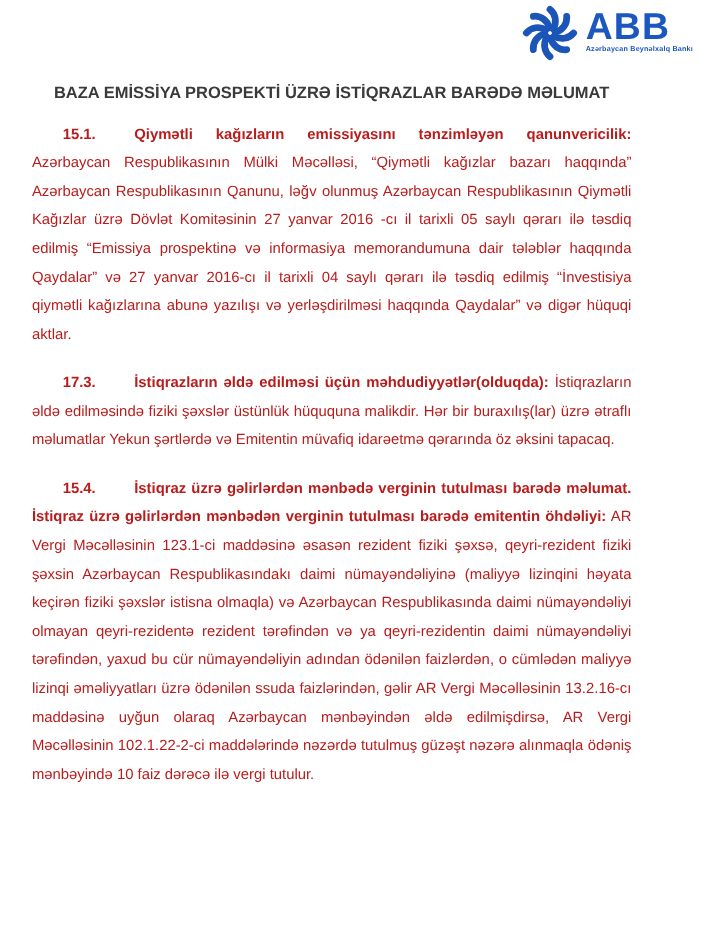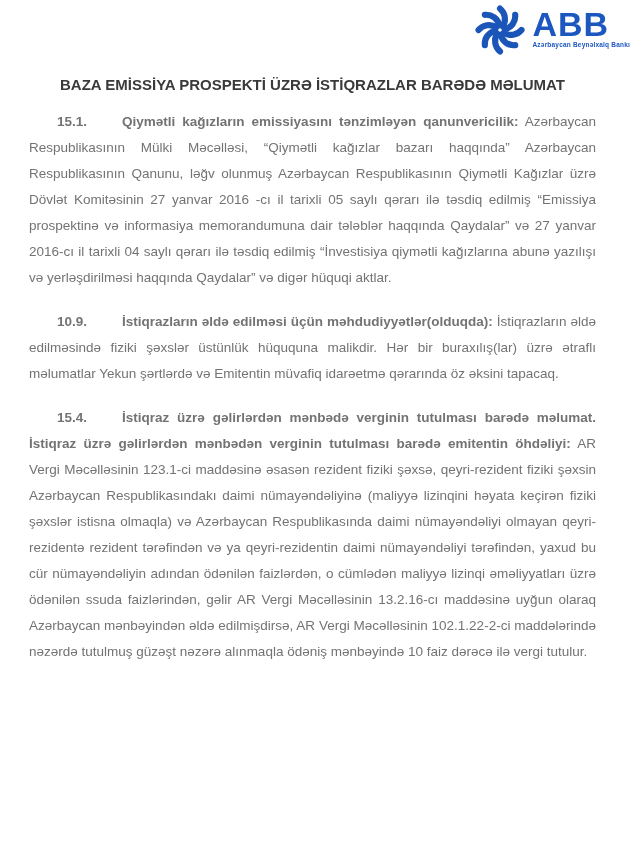--- a/index.html
+++ b/index.html
@@ -21,39 +21,39 @@
   .logo-text{display:flex;flex-direction:column;margin-left:4px;margin-top:6px;}
   .logo-abb{
     font-size:34px;line-height:32px;font-weight:700;
     color:#1c57c0;letter-spacing:1px;
   }
   .logo-tagline{
     font-size:6.5px;line-height:8px;font-weight:700;
     color:#1c57c0;letter-spacing:.2px;white-space:nowrap;margin-top:1px;
   }
   
-  .content{padding:0 46px 0 29px;}
+  .content{padding:0 68px 0 29px;}
   .doc-title{
     margin:74px auto 0;
     max-width:545px;
     text-align:center;
     font-size:15px;line-height:22px;font-weight:700;
     color:#3a3a3a;
   }
   .section-heading{
     margin:24px 0 0 17px;
     font-size:14.5px;line-height:20px;font-weight:700;
     color:#3a3a3a;
   }
   .para{
     margin:18px 0 0 0;
     font-size:13.5px;line-height:26px;
     text-align:justify;
     text-indent:28px;
-    color:#737373;
+    color:#b91c1c;
   }
   .para.first{margin-top:13px;}
   .pnum{font-weight:700;padding-right:35px;}
   .lead{font-weight:700;}
 </style>
 </head>
 <body>
 
 <div class="page">
 
@@ -77,18 +77,18 @@
   </div>
 
   <div class="content">
 
     <h1 class="doc-title">BAZA EMİSSİYA PROSPEKTİ ÜZRƏ İSTİQRAZLAR BARƏDƏ MƏLUMAT</h1>
 
 
     <p class="para first"><span class="pnum">15.1.</span><b class="lead">Qiymətli kağızların emissiyasını tənzimləyən qanunvericilik:</b><span> Azərbaycan Respublikasının Mülki Məcəlləsi, “Qiymətli kağızlar bazarı haqqında” Azərbaycan Respublikasının Qanunu, ləğv olunmuş Azərbaycan Respublikasının Qiymətli Kağızlar üzrə Dövlət Komitəsinin 27 yanvar 2016 -cı il tarixli 05 saylı qərarı ilə təsdiq edilmiş “Emissiya prospektinə və informasiya memorandumuna dair tələblər haqqında Qaydalar” və 27 yanvar 2016-cı il tarixli 04 saylı qərarı ilə təsdiq edilmiş “İnvestisiya qiymətli kağızlarına abunə yazılışı və yerləşdirilməsi haqqında Qaydalar” və digər hüquqi aktlar.</span></p>
 
 
-    <p class="para"><span class="pnum">10.9.</span><b class="lead">İstiqrazların əldə edilməsi üçün məhdudiyyətlər(olduqda):</b><span> İstiqrazların əldə edilməsində fiziki şəxslər üstünlük hüququna malikdir. Hər bir buraxılış(lar) üzrə ətraflı məlumatlar Yekun şərtlərdə və Emitentin müvafiq idarəetmə qərarında öz əksini tapacaq.</span></p>
+    <p class="para"><span class="pnum">17.3.</span><b class="lead">İstiqrazların əldə edilməsi üçün məhdudiyyətlər(olduqda):</b><span> İstiqrazların əldə edilməsində fiziki şəxslər üstünlük hüququna malikdir. Hər bir buraxılış(lar) üzrə ətraflı məlumatlar Yekun şərtlərdə və Emitentin müvafiq idarəetmə qərarında öz əksini tapacaq.</span></p>
 
     <p class="para"><span class="pnum">15.4.</span><b class="lead">İstiqraz üzrə gəlirlərdən mənbədə verginin tutulması barədə məlumat. İstiqraz üzrə gəlirlərdən mənbədən verginin tutulması barədə emitentin öhdəliyi:</b><span> AR Vergi Məcəlləsinin 123.1-ci maddəsinə əsasən rezident fiziki şəxsə, qeyri-rezident fiziki şəxsin Azərbaycan Respublikasındakı daimi nümayəndəliyinə (maliyyə lizinqini həyata keçirən fiziki şəxslər istisna olmaqla) və Azərbaycan Respublikasında daimi nümayəndəliyi olmayan qeyri-rezidentə rezident tərəfindən və ya qeyri-rezidentin daimi nümayəndəliyi tərəfindən, yaxud bu cür nümayəndəliyin adından ödənilən faizlərdən, o cümlədən maliyyə lizinqi əməliyyatları üzrə ödənilən ssuda faizlərindən, gəlir AR Vergi Məcəlləsinin 13.2.16-cı maddəsinə uyğun olaraq Azərbaycan mənbəyindən əldə edilmişdirsə, AR Vergi Məcəlləsinin 102.1.22-2-ci maddələrində nəzərdə tutulmuş güzəşt nəzərə alınmaqla ödəniş mənbəyində 10 faiz dərəcə ilə vergi tutulur.</span></p>
 
   </div>
 </div>
 
 </body></html>

